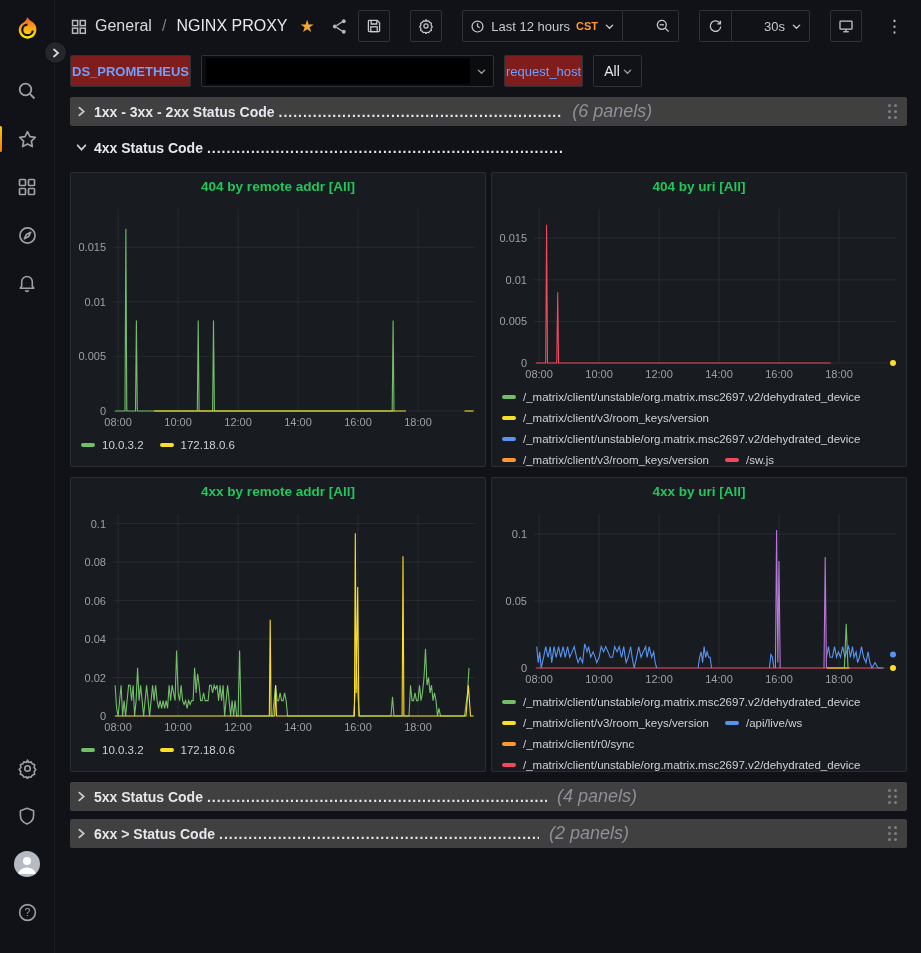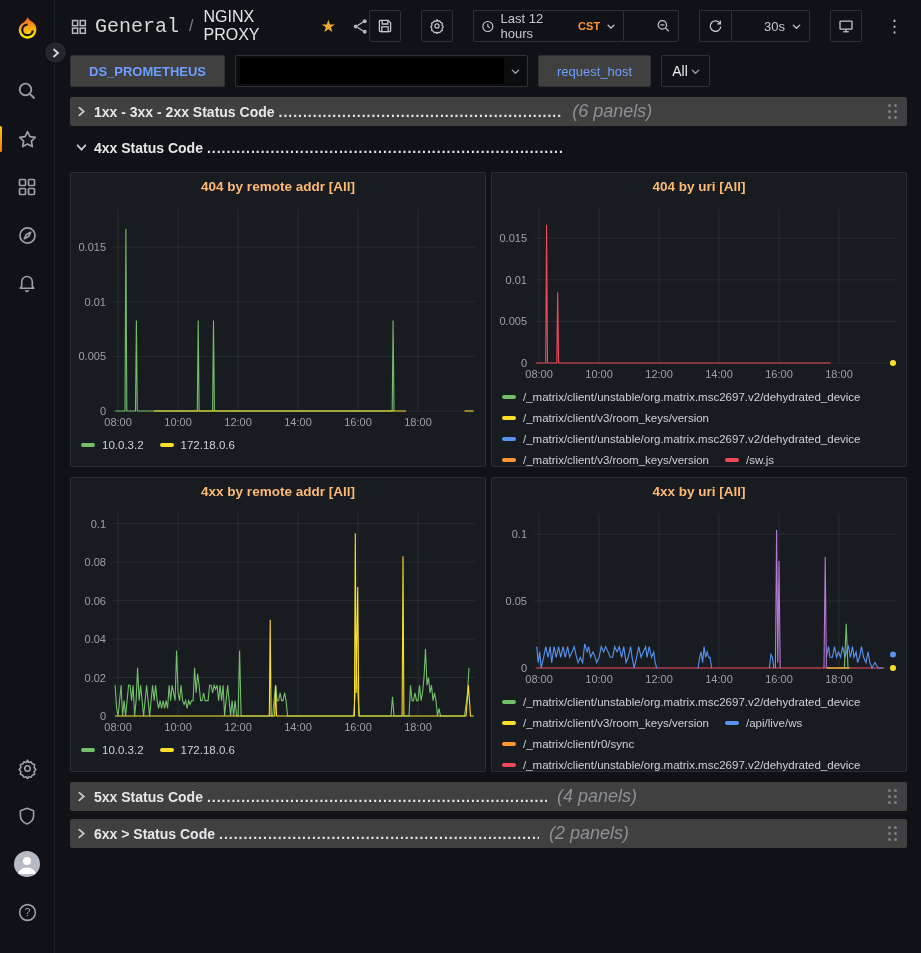--- a/index.html
+++ b/index.html
@@ -36,21 +36,21 @@
   .tb-btn { height:32px; min-width:32px; padding:0 7px; border:1px solid #2c3235; border-radius:2px;
     background:#111217; color:#c7c8cd; display:flex; align-items:center; justify-content:center;
     gap:6px; cursor:pointer; font-size:13px; }
   .tb-group { display:flex; }
   .tb-group .tb-btn:first-child { border-right:none; border-radius:2px 0 0 2px; }
   .tb-group .tb-btn:last-child { border-radius:0 2px 2px 0;padding-left:32px; }
   .tz { color:#ff9830; font-weight:700; font-size:11px; }
   .kebab { border:none; background:none; font-size:17px; color:#c7c8cd; padding:0 4px; cursor:pointer; }
 
   .submenu { height:38px; display:flex; align-items:center; gap:10px; }
-  .var-label { height:32px; display:flex; align-items:center; padding:0 18px; background:#404040;
+  .var-label { height:32px; display:flex; align-items:center; padding:0 1px; background:#7f1d1d;
     border:1px solid #2c3235; border-radius:2px; color:#6e9fff; font-size:13px; font-weight:700; cursor:pointer; }
   .var-label.plain { font-weight:400; }
   .var-input { height:32px; width:293px; background:#0b0c0e; border:1px solid #2c3235; border-radius:2px;
     display:flex; align-items:center; cursor:pointer; }
   .var-input .redacted { flex:1; height:26px; margin:0 4px; background:#000; border-radius:1px; }
   .var-input .chev, .var-select .chev { color:#9da0a8; margin:0 6px 0 2px; display:flex; }
   .var-select { height:32px; border:1px solid #2c3235; border-radius:2px; display:flex; align-items:center;
     padding:0 2px 0 10px; color:#e6e7ea; font-size:14px; cursor:pointer; background:#111217; }
 
   
@@ -65,21 +65,21 @@
   .row-spacer { flex:1; }
   .drag { display:grid; grid-template-columns:repeat(2,3px); gap:3px; padding:4px; cursor:grab; }
   .drag i { width:3px; height:3px; border-radius:50%; background:#7b7f87; }
 
   
   .panel-grid { margin-top:10px; }
   .panel-row { display:flex; gap:5px; margin-bottom:10px; }
   .panel { flex:1 1 0; height:295px; background:#181b1f; border:1px solid rgba(204,204,220,0.10);
     border-radius:2px; display:flex; flex-direction:column; overflow:hidden; }
   .panel-title { height:26px; display:flex; align-items:center; justify-content:center;
-    font-size:13.5px; font-weight:700; color:#fdba74; cursor:pointer; flex:none; }
+    font-size:13.5px; font-weight:700; color:#22c55e; cursor:pointer; flex:none; }
   .chart { flex:none; width:100%; }
   .chart.tall { height:234px; }
   .chart.short { height:186px; }
   .legend { flex:1; overflow:hidden; padding:2px 10px 0; display:flex; flex-wrap:wrap;
     column-gap:16px; row-gap:2px; align-content:flex-start; font-size:11.5px; color:#d0d1d6; }
   .legend-item { display:flex; align-items:center; gap:7px; white-space:nowrap; height:19px; cursor:pointer; }
   .legend-item .mark { width:14px; height:4px; border-radius:2px; flex:none; }
 
   svg text.tick { fill:#9da0a8; font-size:11px; font-family:"Liberation Sans",sans-serif; }
 </style>
@@ -168,21 +168,21 @@
   <div class="topbar">
     <div class="crumb">
       <span class="icon-plain">
         <svg width="17" height="17" viewBox="0 0 20 20" fill="none" stroke="currentColor" stroke-width="1.8">
             <rect x="3" y="3" width="6" height="6"></rect>
             <rect x="12" y="3" width="6" height="6"></rect>
             <rect x="3" y="12" width="6" height="6"></rect>
             <rect x="12" y="12" width="6" height="6"></rect>
           </svg>
       </span>
-      <span style="font-size:20px;font-family:Liberation Mono, monospace;">General</span>
+      <span style="font-size:16px;">General</span>
       <span class="sep" style="font-size:16px;">/</span>
       <span class="crumb-title" style="font-size:16px;">NGINX PROXY</span>
       <span class="fav-star">★</span>
       <span class="icon-plain" style="margin-left:8px;">
         <svg width="17" height="17" viewBox="0 0 20 20" fill="currentColor">
             <circle cx="4.5" cy="10" r="2.3"></circle>
             <circle cx="15" cy="3.8" r="2.3"></circle>
             <circle cx="15" cy="16.2" r="2.3"></circle>
             <line x1="6.5" y1="9" x2="13" y2="4.8" stroke="currentColor" stroke-width="1.5"></line>
             <line x1="6.5" y1="11" x2="13" y2="15.2" stroke="currentColor" stroke-width="1.5"></line>

